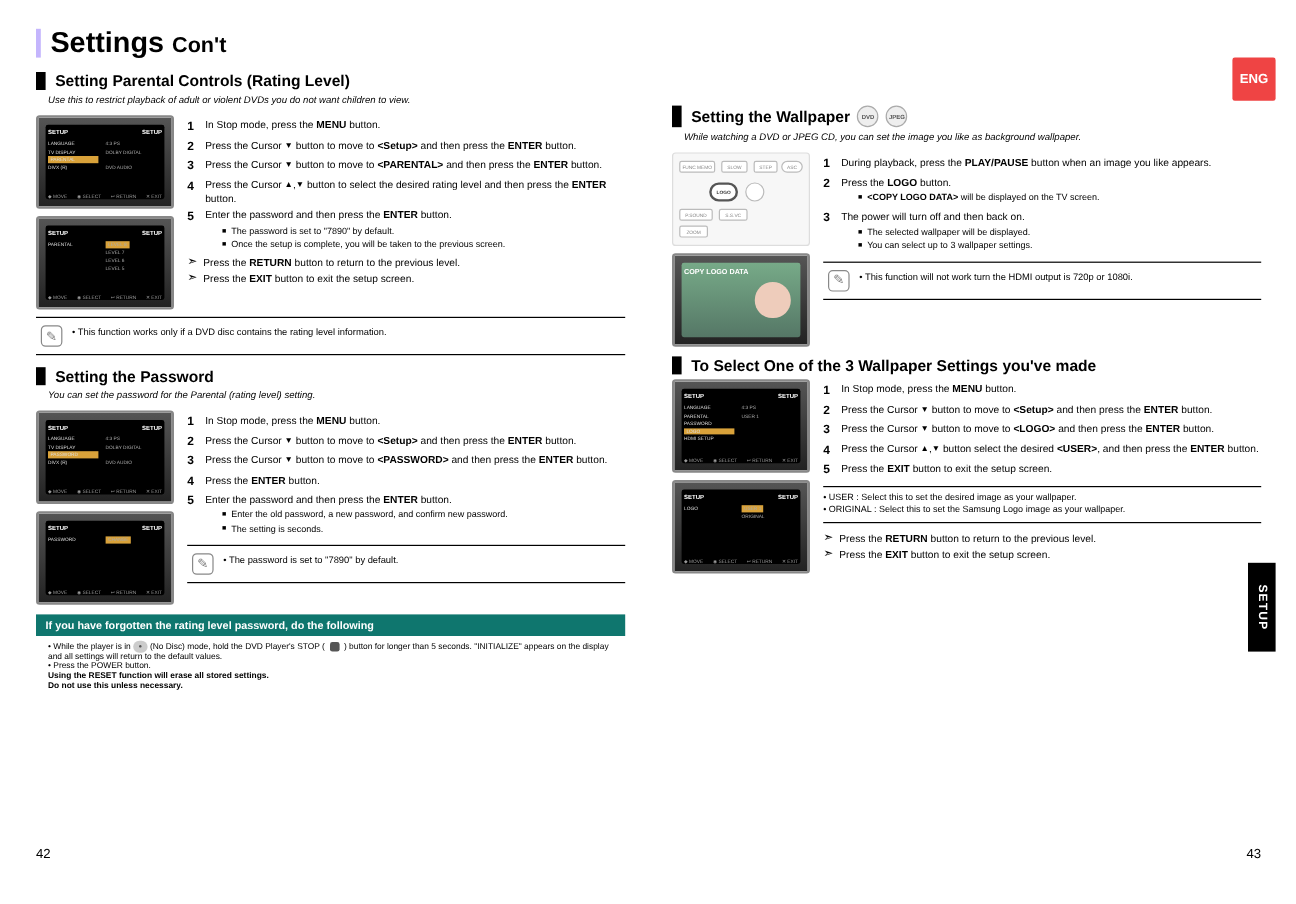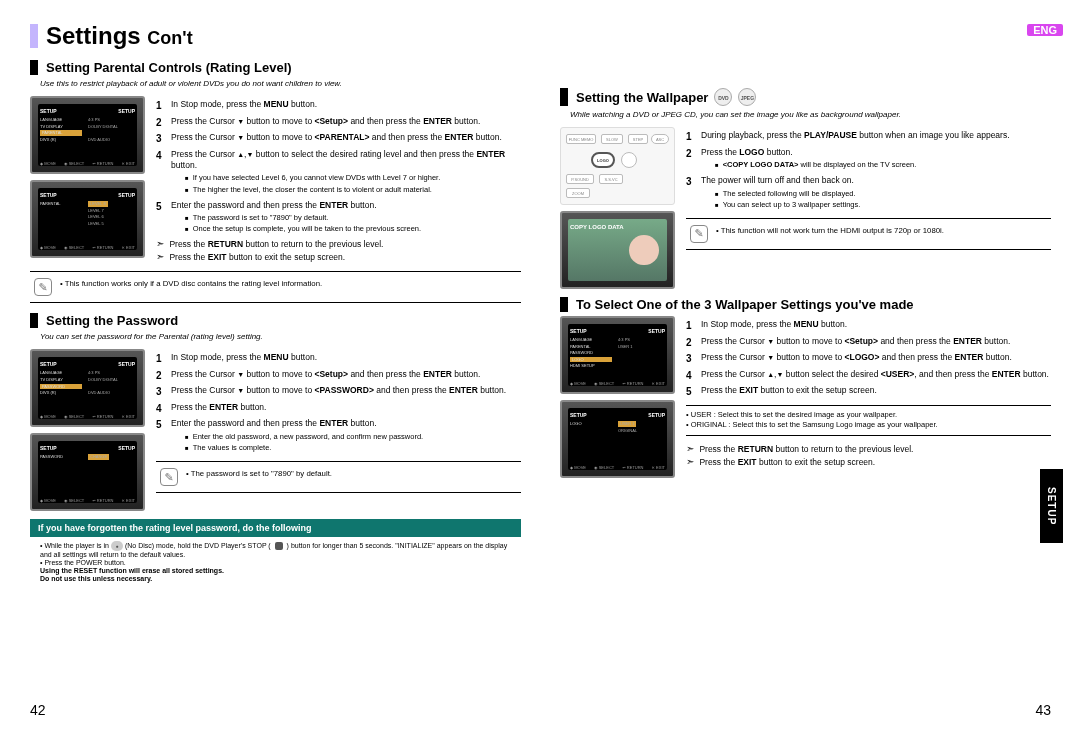--- a/index.html
+++ b/index.html
@@ -17,45 +17,45 @@
     top: 24px;
     width: 515px;
     height: 700px;
     padding: 0 12px;
   }
   .page-left { left: 18px; }
   .page-right { left: 548px; }
   .lang-badge {
     position: absolute;
     right: 0;
-    top: 0;
-    background: #d946ef;
+    top: 24px;
+    background: #ef4444;
     color: #fff;
     font-weight: bold;
     font-size: 11px;
-    padding: 0 6px;
+    padding: 12px 6px;
     border-radius: 2px;
   }
   .side-tab {
     position: absolute;
     right: 0;
     top: 445px;
     background: #000;
     color: #fff;
     font-weight: bold;
     font-size: 10px;
     padding: 18px 6px;
     writing-mode: vertical-rl;
     text-orientation: mixed;
     letter-spacing: 1px;
   }
   .main-title {
     font-size: 24px;
     font-weight: bold;
-    border-left: 8px solid #c4b5fd;
+    border-left: 4px solid #c4b5fd;
     padding-left: 8px;
     margin-bottom: 12px;
     line-height: 1;
   }
   .main-title-sub { font-size: 18px; }
   .section-title {
     font-size: 13px;
     font-weight: bold;
     border-left: 8px solid #000;
     padding-left: 8px;
@@ -146,21 +146,21 @@
   .note-box .note-text { font-size: 7.8px; flex:1;}
   .note-box .note-text div{ margin:1px 0;}
   .note-box .note-text div::before{ content:"• "; }
   .black-band {
     background:#0f766e; color:#fff; font-weight:bold; font-size:9px;
     padding:4px 8px; margin-top:8px;
   }
   .footnotes { font-size:7px; margin:4px 10px 4px 10px;}
   .footnotes div{ margin:1px 0;}
   .footnotes .b{ font-weight:bold;}
-  .page-num{ position:absolute; bottom:6px; font-size:14px;}
+  .page-num{ position:absolute; bottom:6px; font-size:11px;}
   .page-num.left{ left:12px;}
   .page-num.right{ right:12px;}
   .tri{ font-size:7px; vertical-align:middle;}
   .btn-square{ display:inline-block; width:8px; height:8px; background:#555; border-radius:2px; vertical-align:middle; margin:0 2px;}
   .badge-oval{ display:inline-flex; align-items:center; justify-content:center; min-width:12px; height:10px; border-radius:5px; background:#ccc; color:#555; font-size:5px; padding:0 2px; vertical-align:middle;}
 </style>
 </head>
 <body>
 
 <div class="page page-left">
@@ -244,28 +244,20 @@
             <span class="num">2</span>
             <span class="txt">Press the Cursor <span class="tri">▼</span> button to move to <b>&lt;Setup&gt;</b> and then press the <b>ENTER</b> button.</span>
           </li>
         <li>
             <span class="num">3</span>
             <span class="txt">Press the Cursor <span class="tri">▼</span> button to move to <b>&lt;PARENTAL&gt;</b> and then press the <b>ENTER</b> button.</span>
           </li>
         <li>
             <span class="num">4</span>
             <span class="txt">Press the Cursor <span class="tri">▲</span>,<span class="tri">▼</span> button to select the desired rating level and then press the <b>ENTER</b> button.
-          <ul class="sublist">
-            <li>
-                  <span>If you have selected Level 6, you cannot view DVDs with Level 7 or higher.</span>
-                </li>
-            <li>
-                  <span>The higher the level, the closer the content is to violent or adult material.</span>
-                </li>
-          </ul>
         </span>
           </li>
         <li>
             <span class="num">5</span>
             <span class="txt">Enter the password and then press the <b>ENTER</b> button.
           <ul class="sublist">
             <li>
                   <span>The password is set to "7890" by default.</span>
                 </li>
             <li>
@@ -361,21 +353,21 @@
             <span class="txt">Press the <b>ENTER</b> button.</span>
           </li>
         <li>
             <span class="num">5</span>
             <span class="txt">Enter the password and then press the <b>ENTER</b> button.
           <ul class="sublist">
             <li>
                   <span>Enter the old password, a new password, and confirm new password.</span>
                 </li>
             <li>
-                  <span>The values is complete.</span>
+                  <span>The setting is seconds.</span>
                 </li>
           </ul>
         </span>
           </li>
       </ul>
       <div class="note-box">
         <div class="note-icon">✎</div>
         <div class="note-text">
             <div>The password is set to "7890" by default.</div>
           </div>
@@ -439,21 +431,21 @@
                   <span><b>&lt;COPY LOGO DATA&gt;</b> will be displayed on the TV screen.</span>
                 </li>
               </ul>
         </span>
           </li>
         <li>
             <span class="num">3</span>
             <span class="txt"><span>The power will turn off and then back on.</span>
           <ul class="sublist">
             <li>
-                  <span>The selected following will be displayed.</span>
+                  <span>The selected wallpaper will be displayed.</span>
                 </li>
             <li>
                   <span>You can select up to 3 wallpaper settings.</span>
                 </li>
           </ul>
         </span>
           </li>
       </ul>
       <div class="note-box">
         <div class="note-icon">✎</div>

